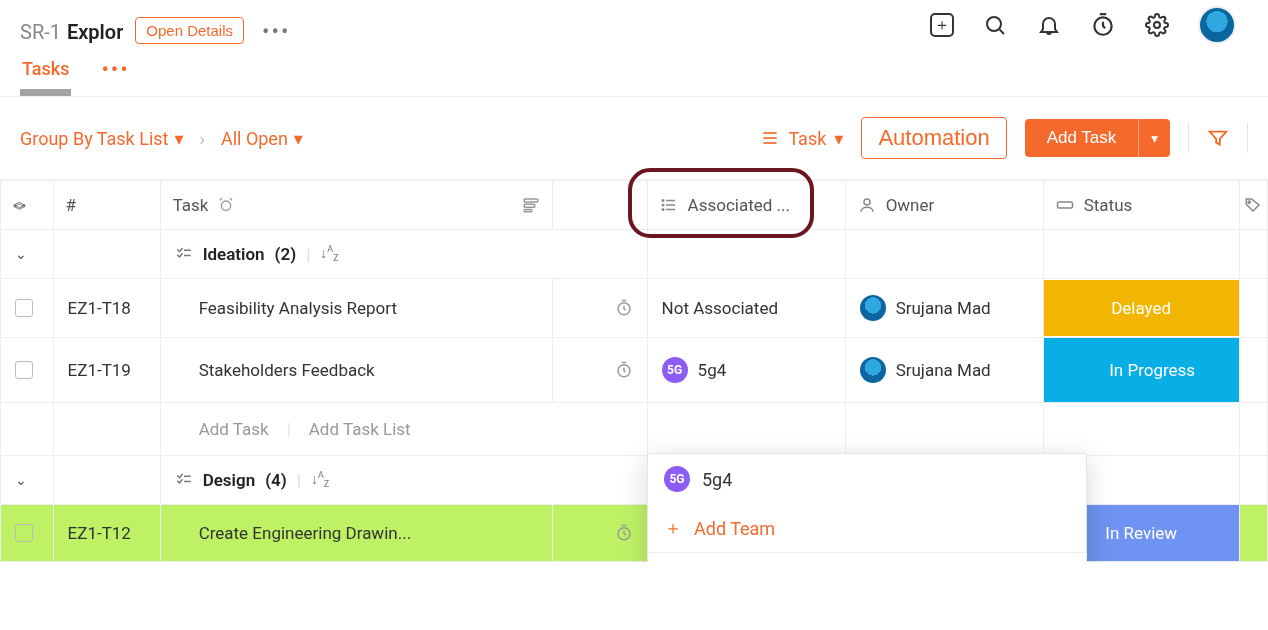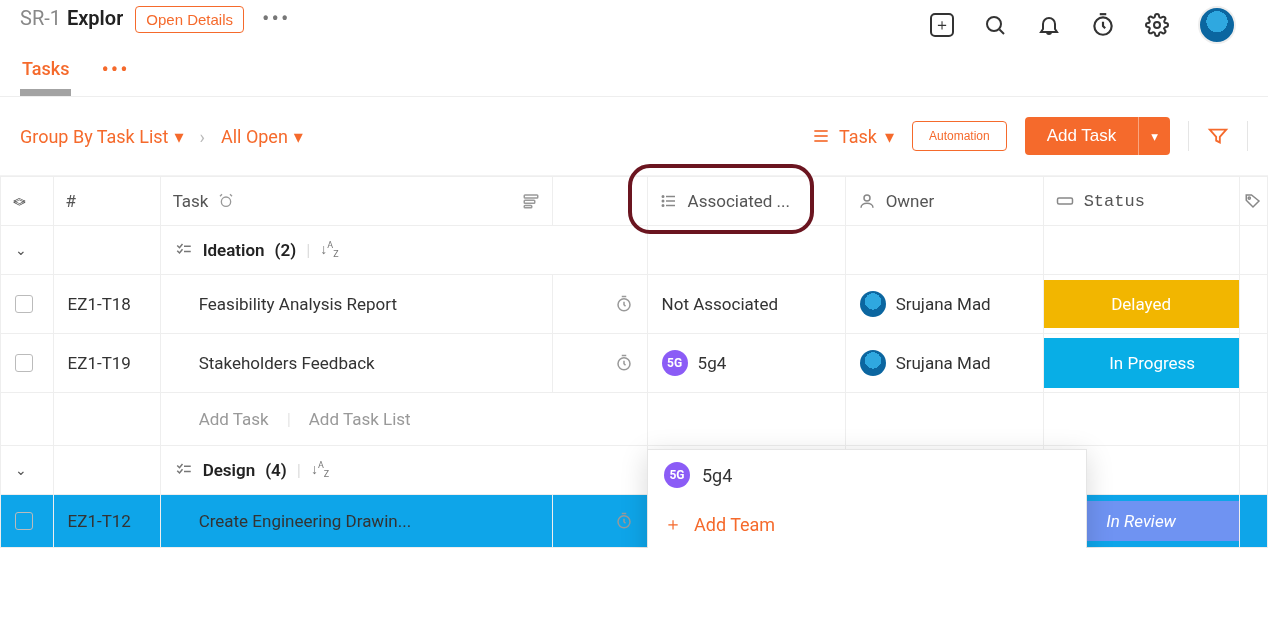--- a/index.html
+++ b/index.html
@@ -1,20 +1,20 @@
 <!DOCTYPE html>
 <html><head>
 <meta charset="utf-8">
 <style>
   * { box-sizing: border-box; }
   html, body { margin: 0; padding: 0; font-family: -apple-system, "Segoe UI", Roboto, sans-serif; color: #333; background: #fff; width: 1268px; }
   body { font-size: 16px; }
 
   
-  .topbar { display: flex; align-items: flex-start; padding: 6px 20px 0 20px; }
+  .topbar { display: flex; align-items: flex-end; padding: 6px 20px 0 20px; }
   .breadcrumb-id { font-size: 20px; color: #888; margin-right: 6px; }
   .breadcrumb-title { font-size: 20px; font-weight: 600; color: #222; max-width: 70px; overflow: hidden; white-space: nowrap; }
   .open-details-btn { margin-left: 12px; border: 1px solid #f56a2c; color: #f56a2c; background: #fff; border-radius: 4px; padding: 4px 10px; font-size: 15px; cursor: pointer; }
   .dots { margin-left: 18px; color: #777; font-size: 22px; letter-spacing: 2px; cursor: pointer; }
   .topbar-right { margin-left: auto; display: flex; align-items: center; gap: 28px; padding-right: 12px; }
   .icon-btn { width: 26px; height: 26px; display: inline-flex; align-items: center; justify-content: center; color: #333; cursor: pointer; }
   .icon-btn.box { border: 2px solid #333; border-radius: 5px; width: 24px; height: 24px; font-size: 16px; }
   .avatar-top { width: 38px; height: 38px; border-radius: 50%; background: radial-gradient(circle at 50% 40%, #2fa8e0 0 40%, #0b66a0 40% 100%); border: 2px solid #eee; }
 
   
@@ -22,57 +22,57 @@
   .tab { padding: 10px 2px; font-size: 18px; color: #333; cursor: pointer; }
   .tab.active { color: #f56a2c; font-weight: 500; border-bottom: 7px solid #a3a3a3; }
   .tab-more { color: #f56a2c; font-size: 22px; letter-spacing: 2px; cursor: pointer; padding-bottom: 6px; }
 
   
   .toolbar { display: flex; align-items: center; padding: 20px 20px; gap: 10px; border-bottom: 1px solid #f3f3f3; }
   .orangetxt { color: #f56a2c; font-size: 18px; cursor: pointer; display: inline-flex; align-items: center; gap: 6px; }
   .chev { font-size: 18px; color: #bbb; margin: 0 6px; }
   .toolbar-right { margin-left: auto; display: flex; align-items: center; gap: 18px; }
   .view-switch { color: #f56a2c; font-size: 18px; display: inline-flex; align-items: center; gap: 8px; cursor: pointer; }
-  .automation-btn { border: 1px solid #f56a2c; color: #f56a2c; background: #fff; border-radius: 4px; padding: 7px 16px; font-size: 12px; cursor: pointer; }
+  .automation-btn { border: 1px solid #f56a2c; color: #f56a2c; background: #fff; border-radius: 4px; padding: 7px 16px; font-size: 22px; cursor: pointer; }
   .addtask-btn { background: #f56a2c; color: #fff; border: none; border-radius: 4px 0 0 4px; padding: 9px 22px; font-size: 17px; cursor: pointer; }
   .addtask-split { background: #f56a2c; color: #fff; border: none; border-left: 1px solid rgba(255,255,255,.4); border-radius: 0 4px 4px 0; padding: 9px 12px; cursor: pointer; }
   .divider-v { width: 1px; height: 30px; background: #e5e5e5; }
   .filter-ico { color: #f56a2c; font-size: 20px; cursor: pointer; }
 
   
   .table { border-collapse: collapse; width: 100%; }
   .th, .td { border: 1px solid #eee; padding: 0; }
   .th { background: #fff; color: #555; font-weight: 400; font-size: 17px; text-align: left; }
   .th .th-inner { display: flex; align-items: center; gap: 10px; padding: 14px 12px; }
   .col-expand { width: 52px; }
   .col-id { width: 106px; }
   .col-task { width: 388px; }
   .col-blank { width: 94px; }
   .col-assoc { width: 196px; margin-left: 42px; }
   .col-owner { width: 196px; }
-  .col-status { width: 194px; font-family: Liberation Mono, monospace; }
+  .col-status { width: 194px; }
   .col-tags { width: 28px; }
   tbody .td { font-size: 17px; }
   .cell-inner { padding: 16px 14px; display: flex; align-items: center; gap: 10px; white-space: nowrap; overflow: hidden; text-overflow: ellipsis; }
   .group-row .cell-inner { padding: 14px 14px; }
   .expand-caret { cursor: pointer; color: #555; font-size: 14px; }
   .double-caret { font-size: 14px; color: #555; cursor: pointer; line-height: 8px; display:inline-block;}
   .cb { width: 18px; height: 18px; border: 1.5px solid #bbb; border-radius: 3px; display: inline-block; }
   .group-title { font-weight: 600; color: #222; }
   .group-count { color: #222; font-weight: 600; }
   .sort-icon { color: #777; font-size: 14px; }
   .list-ico { color: #777; }
   .timer-ico { color: #999; margin-left: auto; }
   .team-chip { width: 26px; height: 26px; border-radius: 50%; background: #8b5cf6; color: #fff; font-size: 12px; font-weight: 700; display: inline-flex; align-items: center; justify-content: center; }
   .owner-ava { width: 26px; height: 26px; border-radius: 50%; background: radial-gradient(circle at 50% 40%, #2fa8e0 0 40%, #0b66a0 40% 100%); display:inline-block;}
   .status-pill { height: 100%; color: #fff; display: flex; align-items: center; justify-content: center; font-size: 17px; }
   .status-delayed { background: #f2b600; }
   .status-inprogress { background: #08aee6; }
   .status-inreview { background: #6f93f2; }
-  .tr-hover { background: #0ea5e9; }
+  .tr-hover { background: #bef264; }
   .add-link { color: #999; font-size: 17px; }
   .vsep { color: #e5e5e5; margin: 0 8px; }
 
   
   .highlight-box { position: absolute; border: 4px solid #6b1520; border-radius: 22px; pointer-events: none; }
 
   
   .arrow-annot { position: absolute; pointer-events: none; color: #6b1520; }
 
   
@@ -308,21 +308,21 @@
       <td class="td">
             <div class="cell-inner">Not Associated</div>
           </td>
       <td class="td">
             <div class="cell-inner">
         <span class="owner-ava"></span>
         <span>Srujana Mad</span>
       </div>
           </td>
       <td class="td" style="padding:0;">
-            <div class="status-pill status-delayed" style="height:48px;">Delayed</div>
+            <div class="status-pill status-delayed" style="height:56px;">Delayed</div>
           </td>
       <td class="td"></td>
     </tr>
 
     <tr>
       <td class="td">
             <div class="cell-inner">
               <span class="cb"></span>
             </div>
           </td>
@@ -349,21 +349,21 @@
         <span>5g4</span>
       </div>
           </td>
       <td class="td">
             <div class="cell-inner">
         <span class="owner-ava"></span>
         <span>Srujana Mad</span>
       </div>
           </td>
       <td class="td" style="padding:0;">
-            <div class="status-pill status-inprogress" style="height:50px;padding-left:22px;">In Progress</div>
+            <div class="status-pill status-inprogress" style="height:64px;padding-left:22px;">In Progress</div>
           </td>
       <td class="td"></td>
     </tr>
 
     <tr>
       <td class="td">
             <div class="cell-inner"></div>
           </td>
       <td class="td">
             <div class="cell-inner"></div>
@@ -435,21 +435,21 @@
       </span>
             </div>
           </td>
       <td class="td">
             <div class="cell-inner"></div>
           </td>
       <td class="td">
             <div class="cell-inner"></div>
           </td>
       <td class="td" style="padding:0;">
-            <div class="status-pill status-inreview" style="height:40px;font-style:italic;">In Review</div>
+            <div class="status-pill status-inreview" style="height:56px;">In Review</div>
           </td>
       <td class="td"></td>
     </tr>
   </tbody>
 </table>
 
 <div class="highlight-box" style="left:628px; top:-12px; width:186px; height:70px;"></div>
 
 <div class="arrow-annot" style="left:516px; top:392px;">
   <svg width="130" height="36" viewBox="0 0 130 36">

